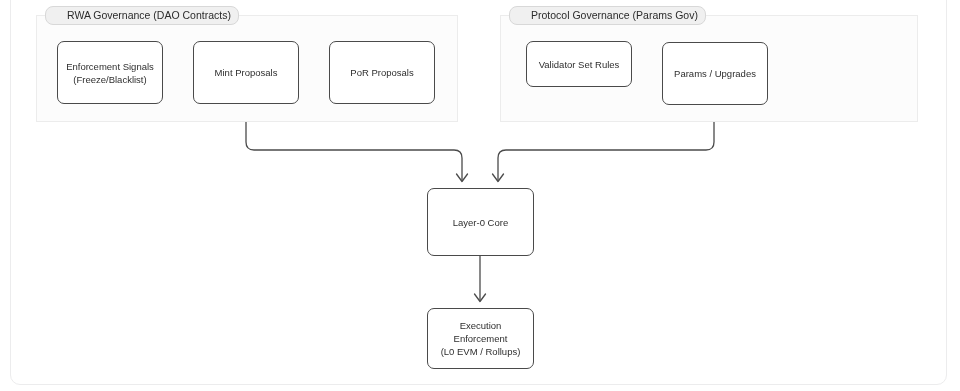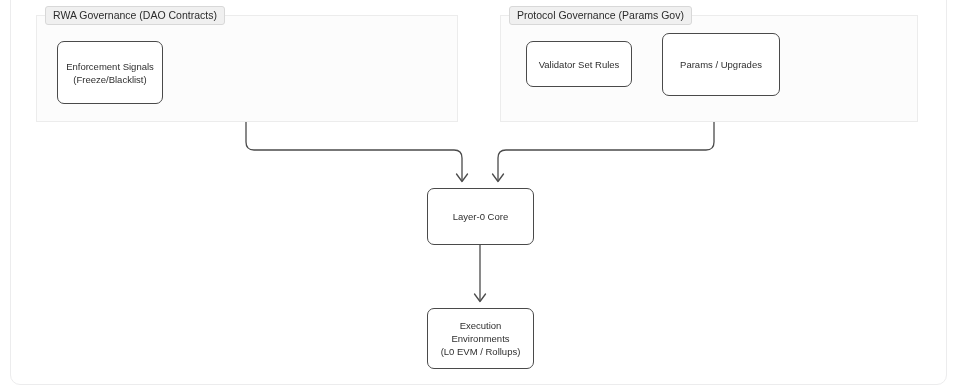--- a/index.html
+++ b/index.html
@@ -39,22 +39,22 @@
     border: 1px solid #ececec;
     background: #fcfcfc;
     box-sizing: border-box;
   }
   .group-label {
     position: absolute;
     top: -10px;
     left: 8px;
     background: #f0f0f0;
     border: 1px solid #d8d8d8;
-    border-radius: 3px;
-    padding: 2px 7px 3px 7px;
+    border-radius: 8px;
+    padding: 2px 7px 3px 21px;
     font-size: 10.5px;
     line-height: 12px;
     color: #2b2b2b;
     white-space: nowrap;
   }
   
   .node {
     position: absolute;
     background: #ffffff;
     border: 1.4px solid #4a4a4a;
@@ -105,31 +105,37 @@
 
   <div class="group" style="left:36px; top:15px; width:422px; height:107px;">
     <div class="group-label">RWA Governance (DAO Contracts)</div>
   </div>
 
   <div class="node" style="left:57px; top:41px; width:106px; height:63px;align-items:center;">
     <span class="node-text">Enforcement Signals
 (Freeze/Blacklist)</span>
   </div>
 
+  <div class="node" style="left:193px; top:41px; width:106px; height:63px;">
+    <span class="node-text">Mint Proposals</span>
+  </div>
 
+  <div class="node" style="left:329px; top:41px; width:106px; height:63px;">
+    <span class="node-text">PoR Proposals</span>
+  </div>
 
   <div class="group" style="left:500px; top:15px; width:418px; height:107px;">
     <div class="group-label">Protocol Governance (Params Gov)</div>
   </div>
 
   <div class="node" style="left:526px; top:41px; width:106px; height:46px;">
     <span class="node-text">Validator Set Rules</span>
   </div>
 
-  <div class="node" style="left:662px; top:33px; width:118px; height:63px;justify-content:center;">
+  <div class="node" style="left:662px; top:42px; width:106px; height:63px;justify-content:center;">
     <span class="node-text">Params / Upgrades</span>
   </div>
 
 
   <svg class="wires" viewBox="0 0 960 391" xmlns="http://www.w3.org/2000/svg">
 
     <g>
       <path d="M 246 122 L 246 142 Q 246 150 254 150 L 454 150 Q 462 150 462 158 L 462 180"></path>
       <path class="arrowhead" d="M 456.5 174 L 462 181.5 L 467.5 174"></path>
     </g>
@@ -138,22 +144,22 @@
       <path d="M 714 122 L 714 142 Q 714 150 706 150 L 506 150 Q 498 150 498 158 L 498 180"></path>
       <path class="arrowhead" d="M 492.5 174 L 498 181.5 L 503.5 174"></path>
     </g>
 
     <g>
       <line x1="480" y1="245" x2="480" y2="300"></line>
       <path class="arrowhead" d="M 474.5 294 L 480 301.5 L 485.5 294"></path>
     </g>
   </svg>
 
-  <div class="node" style="left:427px; top:188px; width:107px; height:57px;">
+  <div class="node" style="left:427px; top:188px; width:107px; height:68px;">
     <span class="node-text">Layer-0 Core</span>
   </div>
 
   <div class="node" style="left:427px; top:308px; width:107px; height:61px;">
-    <span class="node-text">Execution Environments
+    <span class="node-text">Execution Enforcement
 (L0 EVM / Rollups)</span>
   </div>
 
 </div>
 
 </body></html>

